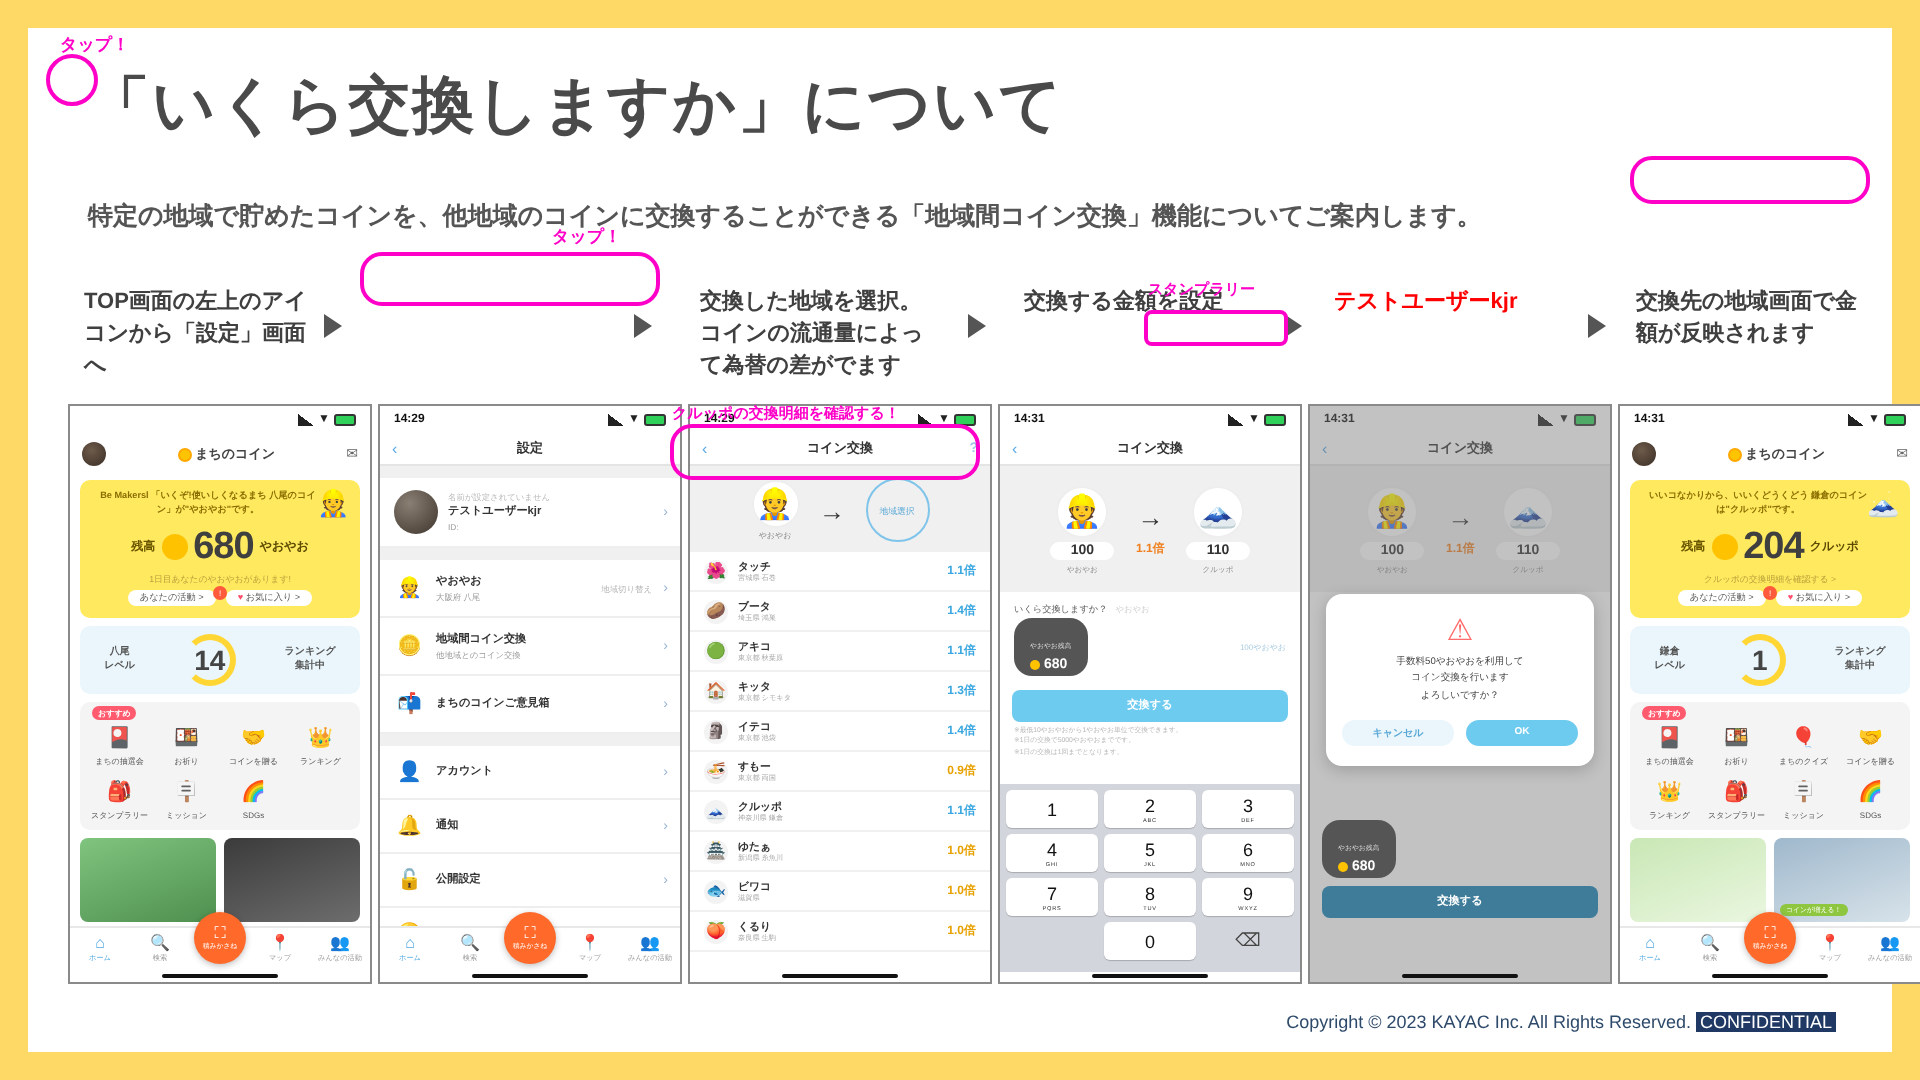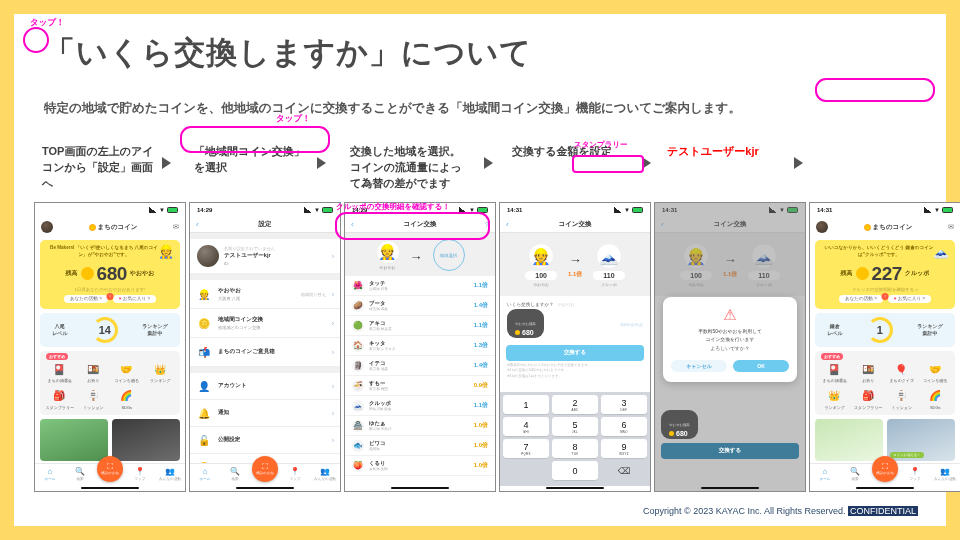--- a/index.html
+++ b/index.html
@@ -132,21 +132,21 @@
   .red-dot { position:absolute; left:50%; top:-2px; transform:translateX(-50%);
      width:7px;height:7px;border-radius:50%;background:#ff5a3c;
      color:#fff; font-size:4px; display:flex;align-items:center;justify-content:center;}
 
   .lvl-card { margin: 4px 5px 0 5px; background:#eaf6fb; border-radius:5px;
      height: 34px; display:flex; align-items:center; justify-content:space-around; }
   .lvl-left { font-size:5px; font-weight:bold; color:#555; text-align:center; line-height:1.4;}
   .lvl-ring { width:26px;height:26px;border-radius:50%;
      border:3px solid #ffd633; border-left-color:#eaf6fb;
      display:flex;align-items:center;justify-content:center;
-     font-size:11px;font-weight:bold;color:#444;}
+     font-size:14px;font-weight:bold;color:#444;}
   .lvl-right { font-size:5px; font-weight:bold; color:#555; text-align:center; line-height:1.4;}
 
   .grid-card { margin: 4px 5px 0 5px; background:#f4f4f4; border-radius:5px;
      padding: 6px 3px 5px 3px; position:relative; }
   .gc-tag { position:absolute; left:6px; top:2px; background:#ff5a6e; color:#fff;
      font-size:4px; padding:1px 3px; border-radius:5px; font-weight:bold;}
   .grid4 { display:grid; grid-template-columns: repeat(4,1fr); row-gap:5px; margin-top:5px;}
   .gitem { display:flex; flex-direction:column; align-items:center; gap:1.5px;}
   .gicon { width:15px;height:15px;border-radius:4px; display:flex;align-items:center;
      justify-content:center; font-size:10px; }
@@ -278,28 +278,28 @@
 <body>
 
 <div class="slide">
 
   <div class="title">「いくら交換しますか」について</div>
   <div class="subtitle">特定の地域で貯めたコインを、他地域のコインに交換することができる「地域間コイン交換」機能についてご案内します。</div>
 
   <div class="steps">
     <div class="step-cap" id="sc0" style="left:20px;width:115px;">TOP画面の左上のアイ<br>コンから「設定」画面<br>へ</div>
     <div class="arrow-tri" style="left:140px;"></div>
-    <div class="step-cap" id="sc1" style="left:172px;width:115px;">「地域間コイン交換」<br>を選択</div>
     <div class="arrow-tri" style="left:295px;"></div>
     <div class="step-cap" id="sc2" style="left:328px;width:125px;">交換した地域を選択。<br>コインの流通量によっ<br>て為替の差がでます</div>
     <div class="arrow-tri" style="left:462px;"></div>
     <div class="step-cap" id="sc3" style="left:490px;width:125px;">交換する金額を設定</div>
     <div class="arrow-tri" style="left:620px;"></div>
     <div class="step-cap red" id="sc4" style="left:645px;width:125px;">テストユーザーkjr</div>
     <div class="arrow-tri" style="left:772px;"></div>
+    <div class="step-cap" id="sc5" style="left:796px;width:125px;">交換先の地域画面で金<br>額が反映されます</div>
   </div>
 
   <div class="phones">
 
     <div class="phone home" style="left:20px;">
       <div class="statusbar">
         <span></span>
         <span class="sb-right">
           <span class="sig"></span>
           <span class="wifi">▼</span>
@@ -779,21 +779,21 @@
         </span>
         <span class="mail-ic">✉</span>
       </div>
       <div class="bal-card">
         <div class="bal-badge">🗻</div>
         <div class="bal-note">いいコなかりから、いいくどうくどう
 鎌倉のコインは"クルッポ"です。</div>
         <div class="bal-row">
           <span class="bal-label">残高</span>
           <span class="bal-coin"></span>
-          <span class="bal-num">227</span>
+          <span class="bal-num">204</span>
           <span class="bal-unit">クルッポ</span>
         </div>
         <div class="bal-sub">クルッポの交換明細を確認する &gt;</div>
         <div class="pill-row">
           <span class="pill">あなたの活動 &gt;</span>
           <span class="red-dot">!</span>
           <span class="pill"><span class="hrt">♥</span> <span>お気に入り &gt;</span></span>
         </div>
       </div>
       <div class="lvl-card">

